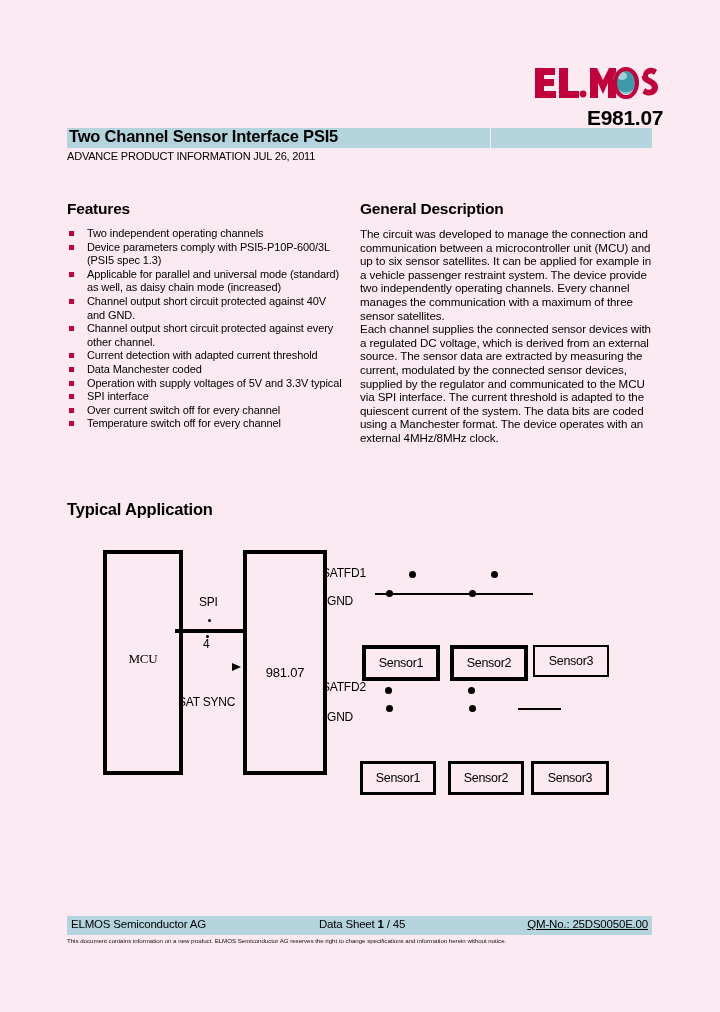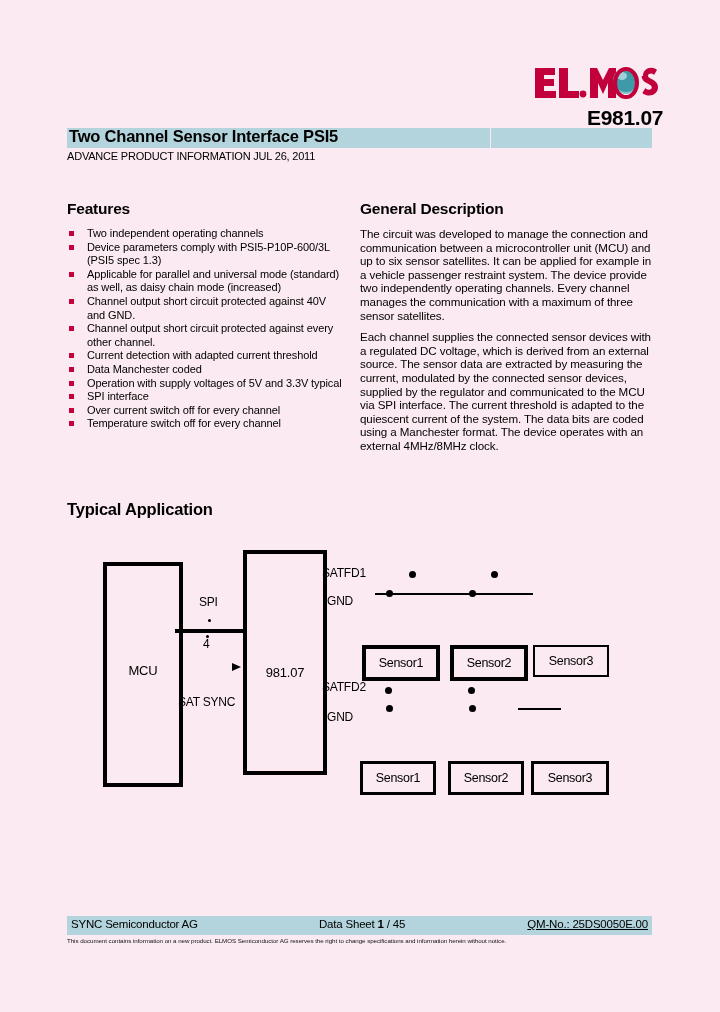--- a/index.html
+++ b/index.html
@@ -50,21 +50,21 @@
     font-size:11px;line-height:13.6px;margin-bottom:0px;
     letter-spacing:-0.1px;
   }
   ul.feat li .bullet{
     position:absolute;left:2px;top:4px;width:5px;height:5px;background:#c1003c;
   }
   p.desc{
     margin:0;font-size:11.6px;line-height:13.6px;letter-spacing:-0.1px;
     text-align:left;
   }
-  p.desc + p.desc{margin-top:8px;}
+  p.desc + p.desc{margin-top:0;}
 
   
   h2.app{
     position:absolute;left:67px;top:500px;
     margin:0;font-size:16.5px;font-weight:bold;letter-spacing:-0.2px;
   }
   .diagram{position:absolute;left:0;top:0;width:720px;height:1012px;}
   .dgr-label{position:absolute;font-size:12px;letter-spacing:-0.2px;white-space:nowrap;}
   .blk{
     position:absolute;border:4px solid #000;background:#fbeaf1;
@@ -149,21 +149,21 @@
   <div class="col-right">
     <h2 class="sec">General Description</h2>
     <p class="desc">The circuit was developed to manage the connection and communication between a microcontroller unit (MCU) and up to six sensor satellites. It can be applied for example in a vehicle passenger restraint system. The device provide two independently operating channels. Every channel manages the communication with a maximum of three sensor satellites.</p>
     <p class="desc">Each channel supplies the connected sensor devices with a regulated DC voltage, which is derived from an external source. The sensor data are extracted by measuring the current, modulated by the connected sensor devices, supplied by the regulator and communicated to the MCU via SPI interface. The current threshold is adapted to the quiescent current of the system. The data bits are coded using a Manchester format. The device operates with an external 4MHz/8MHz clock.</p>
   </div>
 
   <h2 class="app">Typical Application</h2>
 
   <div class="diagram">
 
-    <div class="blk" style="left:103px;top:562px;width:72px;height:217px;">
+    <div class="blk" style="left:103px;top:550px;width:72px;height:217px;font-family:Liberation Serif, serif;">
       <span style="top:97px;">MCU</span>
     </div>
 
     <div class="blk" style="left:243px;top:550px;width:76px;height:217px;">
       <span style="top:111px;">981.07</span>
     </div>
 
     <div class="wire" style="left:175px;top:629px;width:70px;height:4px;"></div>
     <div class="dot" style="left:208px;top:619px;width:3px;height:3px;"></div>
     <div class="dot" style="left:206px;top:635px;width:3px;height:3px;"></div>
@@ -196,19 +196,19 @@
     <div class="dot" style="left:468px;top:687px;"></div>
     <div class="dot" style="left:386px;top:705px;"></div>
     <div class="dot" style="left:469px;top:705px;"></div>
 
     <div class="sensor" style="left:360px;top:761px;width:70px;border-width:3px;">Sensor1</div>
     <div class="sensor" style="left:448px;top:761px;width:70px;border-width:3px;">Sensor2</div>
     <div class="sensor" style="left:531px;top:761px;width:72px;border-width:3px;">Sensor3</div>
   </div>
 
   <div class="footer-band">
-    <div class="f-left">SYNC Semiconductor AG</div>
+    <div class="f-left">ELMOS Semiconductor AG</div>
     <div class="f-mid"><span>Data Sheet </span><b>1</b><span> / </span><span>45</span></div>
     <div class="f-right">QM-No.: 25DS0050E.00</div>
   </div>
   <div class="disclaimer">This document contains information on a new product. ELMOS Semiconductor AG reserves the right to change specifications and information herein without notice.</div>
 
 </div>
 
 </body></html>

